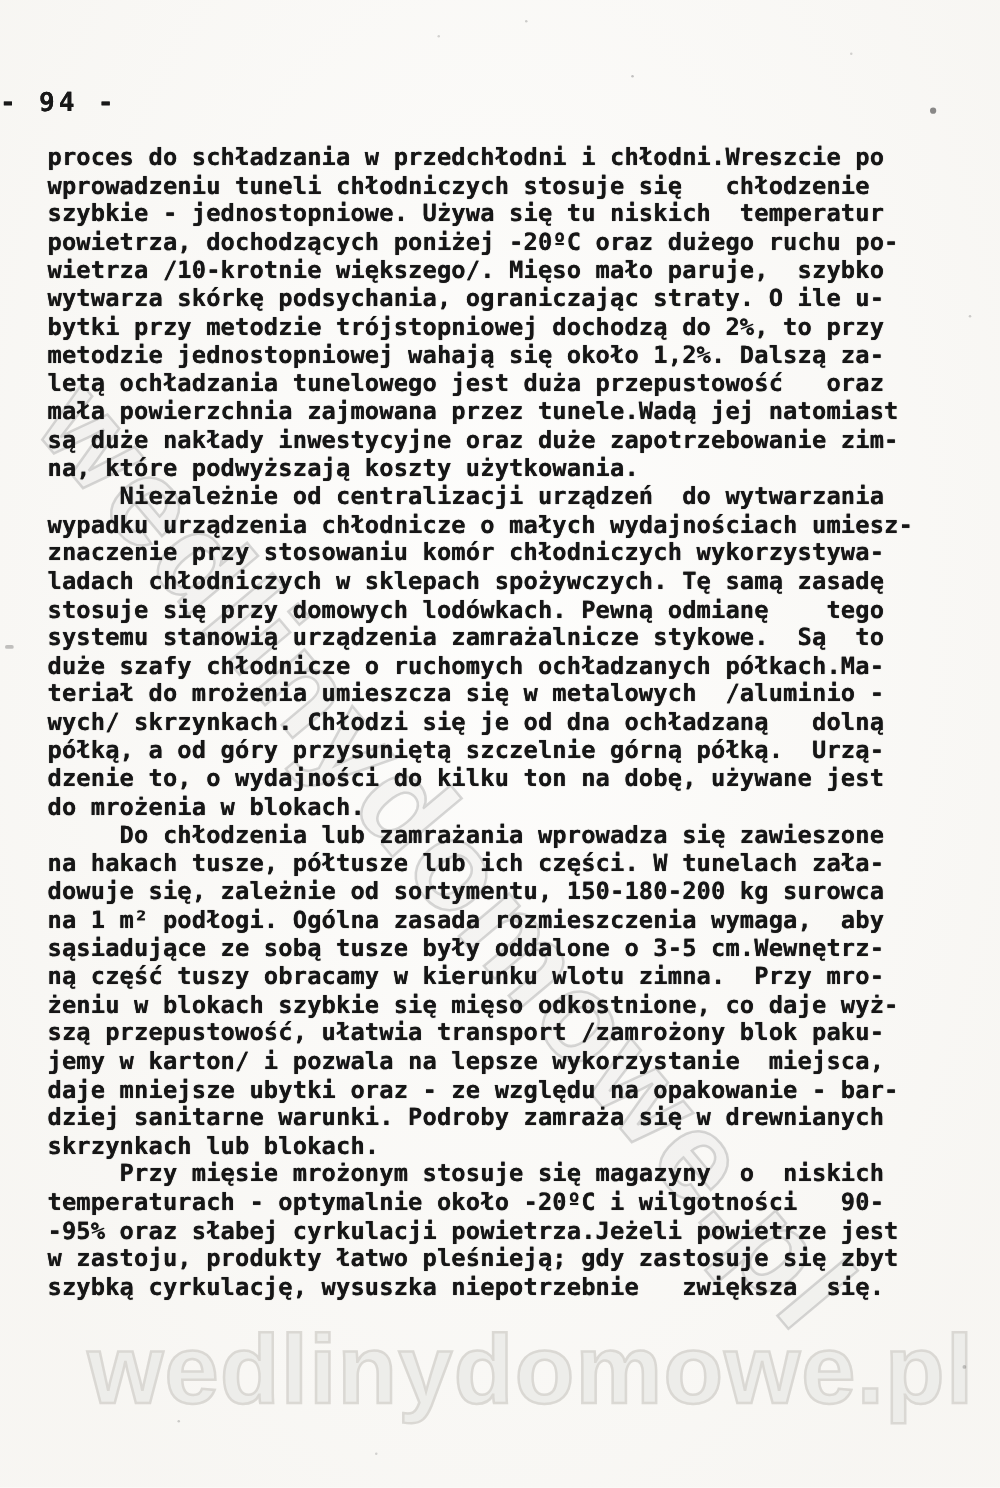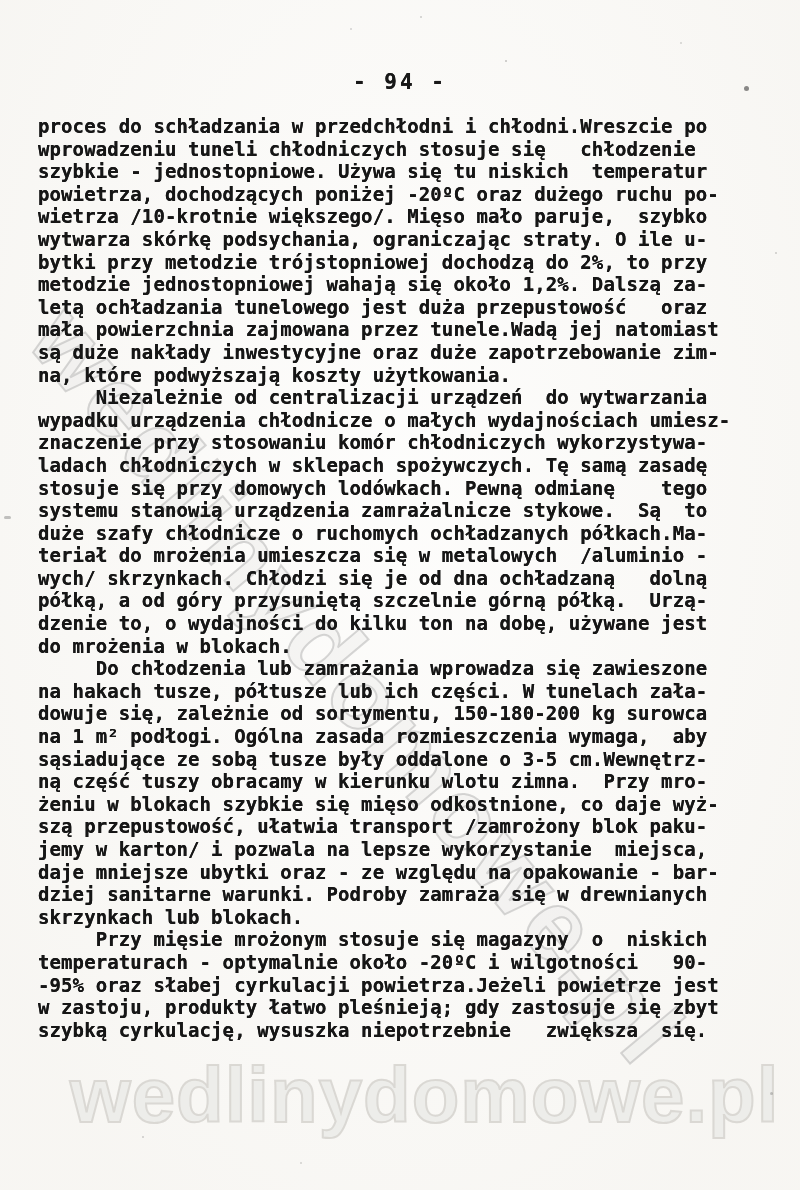--- a/index.html
+++ b/index.html
@@ -14,21 +14,20 @@
   .paper {
     position: absolute; inset: 0;
     background:
       radial-gradient(ellipse at 50% 40%, rgba(255,255,255,0.6) 0%, rgba(240,238,234,0.35) 85%),
       #fbfaf7;
     z-index: 0;
   }
   .page-header {
     position: absolute;
     top: 70px; left: 0; width: 800px;
-    text-align: center;
     font-size: 21px;
     font-weight: bold;
     letter-spacing: 3px;
     color: #181818;
     z-index: 3;
     text-shadow: 0 0 0.5px #1a1a1a;
   }
   .body-text {
     position: absolute;
     left: 38px; top: 115px;

